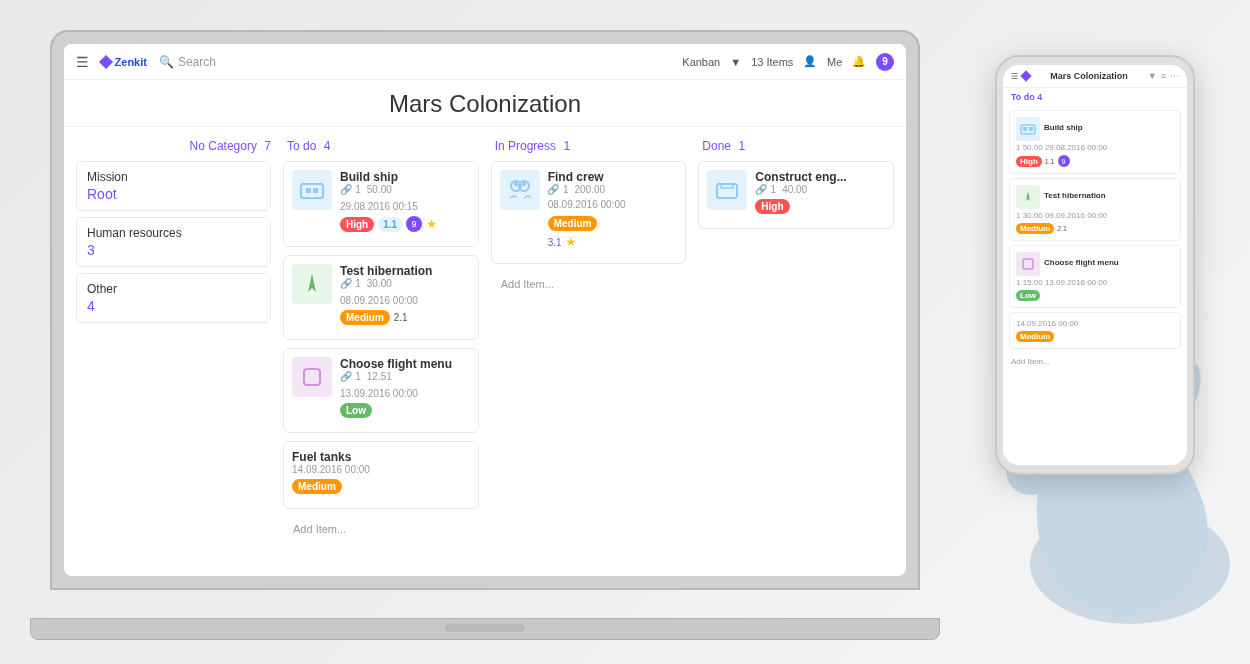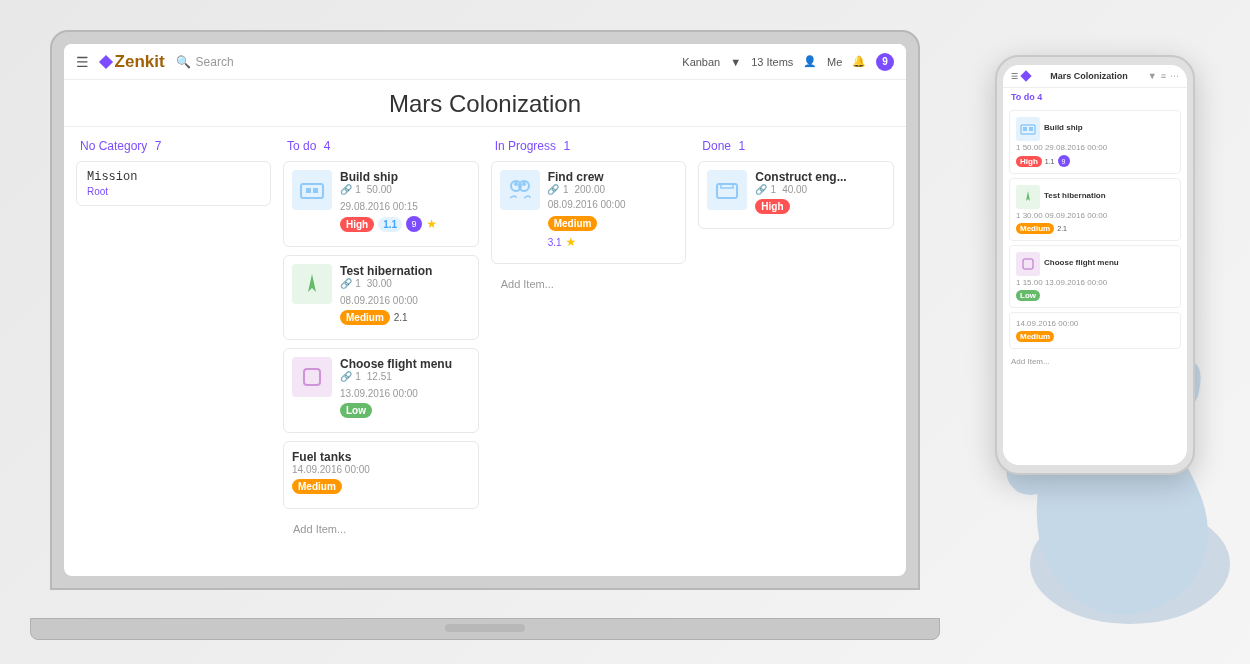--- a/index.html
+++ b/index.html
@@ -105,23 +105,23 @@
 
     .logo-diamond {
       width: 10px;
       height: 10px;
       background: #7c4dff;
       transform: rotate(45deg);
       display: inline-block;
     }
 
     .logo-text {
-      font-size: 17px;
-      font-weight: 600;
-      color: #a16207;
+      font-size: 11px;
+      font-weight: 600;
+      color: #1d4ed8;
       text-align: right;
     }
 
     .search-area {
       display: flex;
       align-items: center;
       gap: 4px;
       color: #999;
       font-size: 12px;
     }
@@ -175,45 +175,45 @@
     .sidebar-list {
       width: 195px;
       flex-shrink: 0;
     }
 
     .sidebar-list-header {
       font-size: 12px;
       font-weight: 600;
       color: #555;
       margin-bottom: 8px;
+      text-align: right;
     }
 
     .sidebar-list-header span {
       color: #7c4dff;
       font-weight: 400;
       margin-left: 4px;
     }
 
     .sidebar-item {
       padding: 8px 10px;
       border: 1px solid #e8e8e8;
       border-radius: 6px;
       margin-bottom: 6px;
       background: #fff;
     }
 
     .sidebar-item-title {
       font-size: 12px;
       color: #333;
       font-weight: 500;
-      font-family: Liberation Mono, monospace;
     }
 
     .sidebar-item-sub {
-      font-size: 10px;
+      font-size: 14px;
       color: #7c4dff;
       margin-top: 2px;
     }
 
     
     .kanban-col {
       flex: 1;
       min-width: 0;
     }
 
@@ -493,20 +493,28 @@
           <div class="sidebar-list">
             <div class="sidebar-list-header">
               <span>No Category</span>
               <span>7</span>
             </div>
 
             <div class="sidebar-item">
               <div class="sidebar-item-title">Mission</div>
               <div class="sidebar-item-sub">Root</div>
             </div>
+            <div class="sidebar-item">
+              <div class="sidebar-item-title">Human resources</div>
+              <div class="sidebar-item-sub">3</div>
+            </div>
+            <div class="sidebar-item">
+              <div class="sidebar-item-title">Other</div>
+              <div class="sidebar-item-sub">4</div>
+            </div>
           </div>
 
           <div class="kanban-col">
             <div class="col-header">
               <span>To do</span>
               <span>4</span>
             </div>
 
             <div class="kanban-card">
               <div class="card-header">

